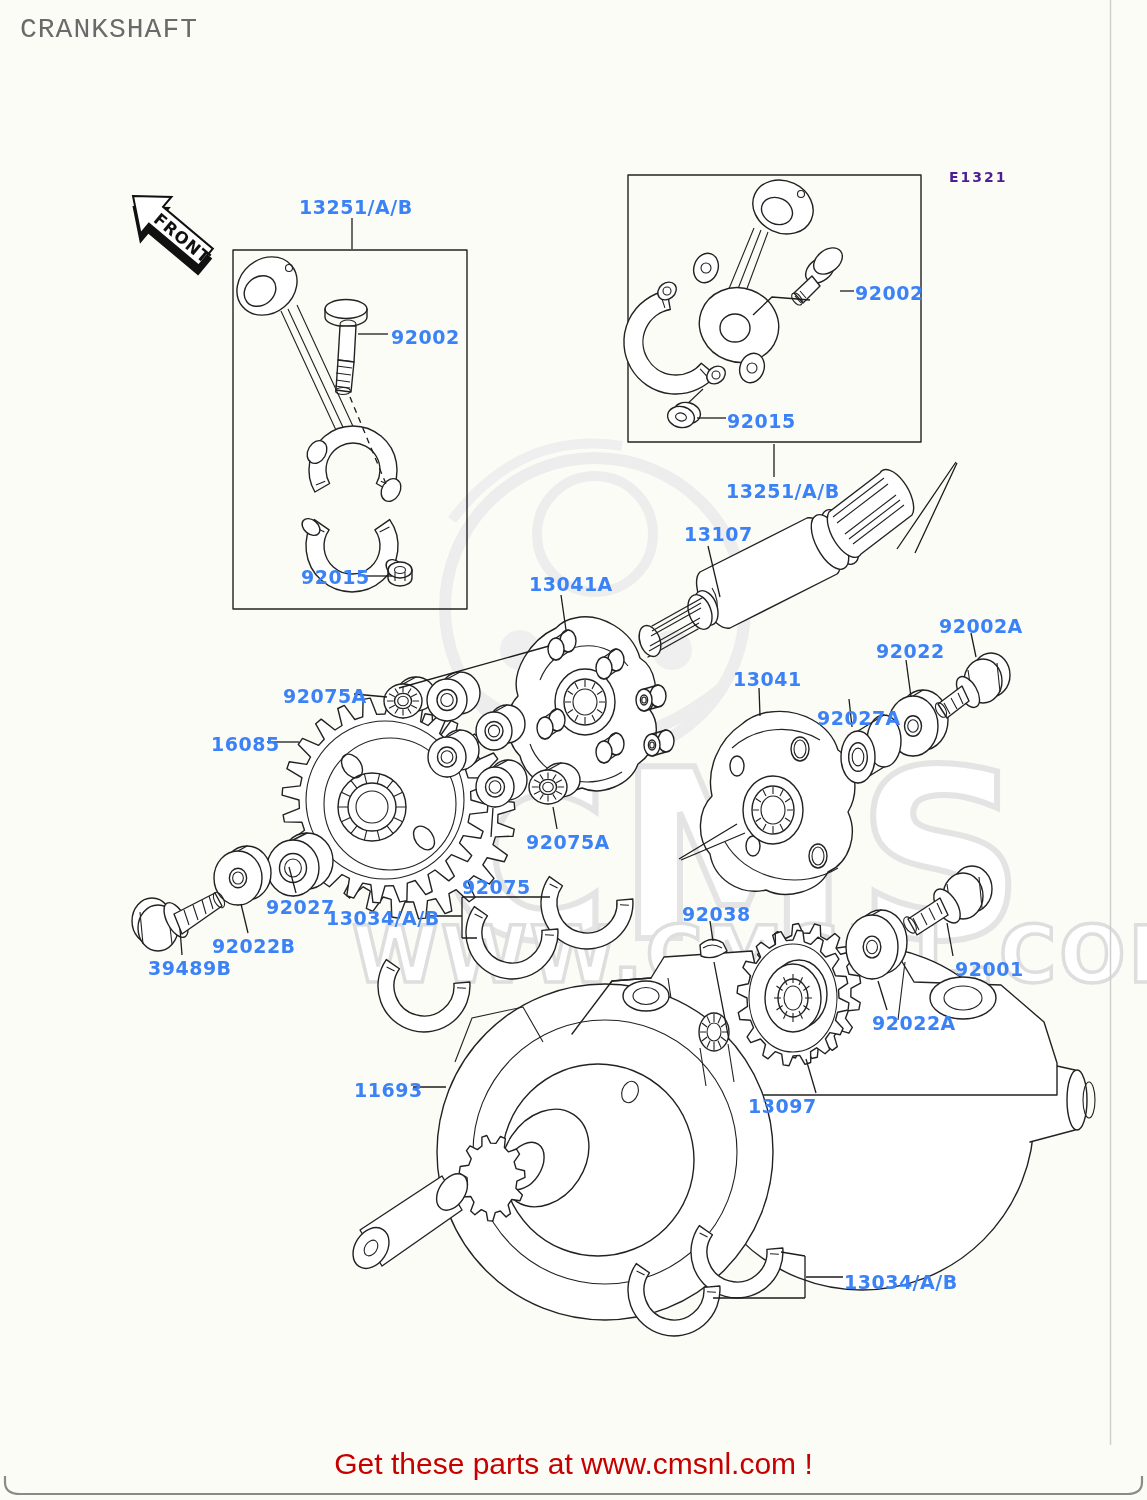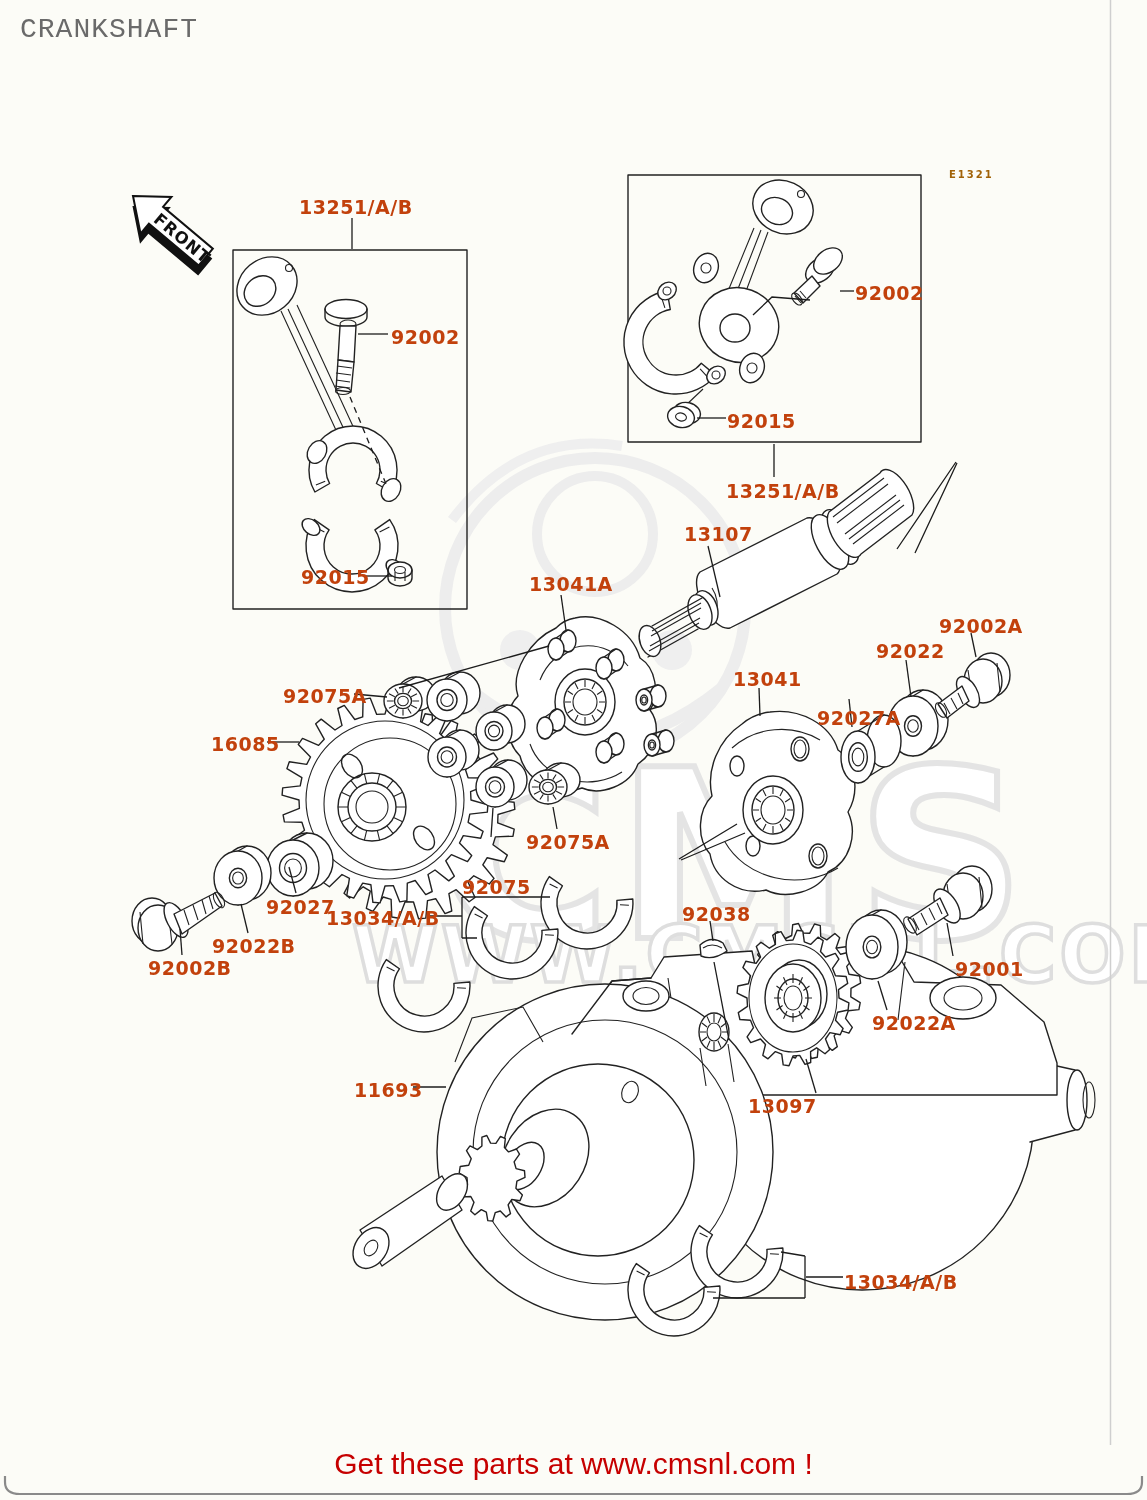--- a/index.html
+++ b/index.html
@@ -6,22 +6,22 @@
   .page{position:relative;width:1147px;height:1500px;background:#fcfcf7;overflow:hidden;
         font-family:"DejaVu Sans","Liberation Sans",sans-serif;}
   svg{position:absolute;left:0;top:0;}
   svg *{vector-effect:non-scaling-stroke;}
   .ln{stroke:#222;stroke-width:1.4;fill:none;stroke-linejoin:round;stroke-linecap:round;}
   .f{fill:#fff;}
   .lt{stroke:#222;stroke-width:1.1;fill:none;}
   .leader{stroke:#1c1c1c;stroke-width:1.3;fill:none;}
   #page-title{position:absolute;left:20px;top:14px;font-size:28px;letter-spacing:1px;color:#6a6a6a;
      font-family:Liberation Mono, monospace;}
-  #diagram-code{position:absolute;left:949px;top:169px;font-size:10px;font-weight:bold;letter-spacing:2px;color:#a16207;}
-  .part-label{position:absolute;font-size:19px;font-weight:bold;color:#c2410c;white-space:nowrap;
+  #diagram-code{position:absolute;left:949px;top:169px;font-size:14px;font-weight:bold;letter-spacing:2px;color:#4c1d95;}
+  .part-label{position:absolute;font-size:19px;font-weight:bold;color:#3b82f6;white-space:nowrap;
      letter-spacing:0.5px;font-family:"DejaVu Sans","Liberation Sans",sans-serif;}
   #footer-text{position:absolute;left:50%;transform:translateX(-50%);top:1447px;font-size:30px;
      color:#c60000;white-space:nowrap;font-family:"Liberation Sans",sans-serif;}
 </style>
 </head>
 <body>
 
 <div class="page">
 <svg id="parts-svg" width="1147" height="1500" viewBox="0 0 1147 1500">
 
@@ -420,21 +420,21 @@
       <div class="part-label" style="left: 283px; top: 685px;">92075A</div>
       <div class="part-label" style="left: 211px; top: 733px;">16085</div>
       <div class="part-label" style="left: 462px; top: 876px;">92075</div>
       <div class="part-label" style="left: 526px; top: 831px;">92075A</div>
       <div class="part-label" style="left: 733px; top: 668px; text-align: center;">13041</div>
       <div class="part-label" style="left: 817px; top: 707px;">92027A</div>
       <div class="part-label" style="left: 876px; top: 640px;">92022</div>
       <div class="part-label" style="left: 939px; top: 615px;">92002A</div>
       <div class="part-label" style="left: 266px; top: 896px;">92027</div>
       <div class="part-label" style="left: 212px; top: 935px;">92022B</div>
-      <div class="part-label" style="left: 148px; top: 957px;">92002B</div>
+      <div class="part-label" style="left: 148px; top: 957px;">39489B</div>
       <div class="part-label" style="left: 326px; top: 907px;">13034/A/B</div>
       <div class="part-label" style="left: 682px; top: 903px;">92038</div>
       <div class="part-label" style="left: 927px; top: 958px; margin-left: 28px;">92001</div>
       <div class="part-label" style="left: 862px; top: 1012px; margin-left: 10px;">92022A</div>
       <div class="part-label" style="left: 748px; top: 1095px;">13097</div>
       <div class="part-label" style="left: 354px; top: 1079px;">11693</div>
       <div class="part-label" style="left: 844px; top: 1271px;">13034/A/B</div>
     </div>
 <div id="footer-text" style="color: rgb(198, 0, 0);">Get these parts at www.cmsnl.com !</div>
 </div>

